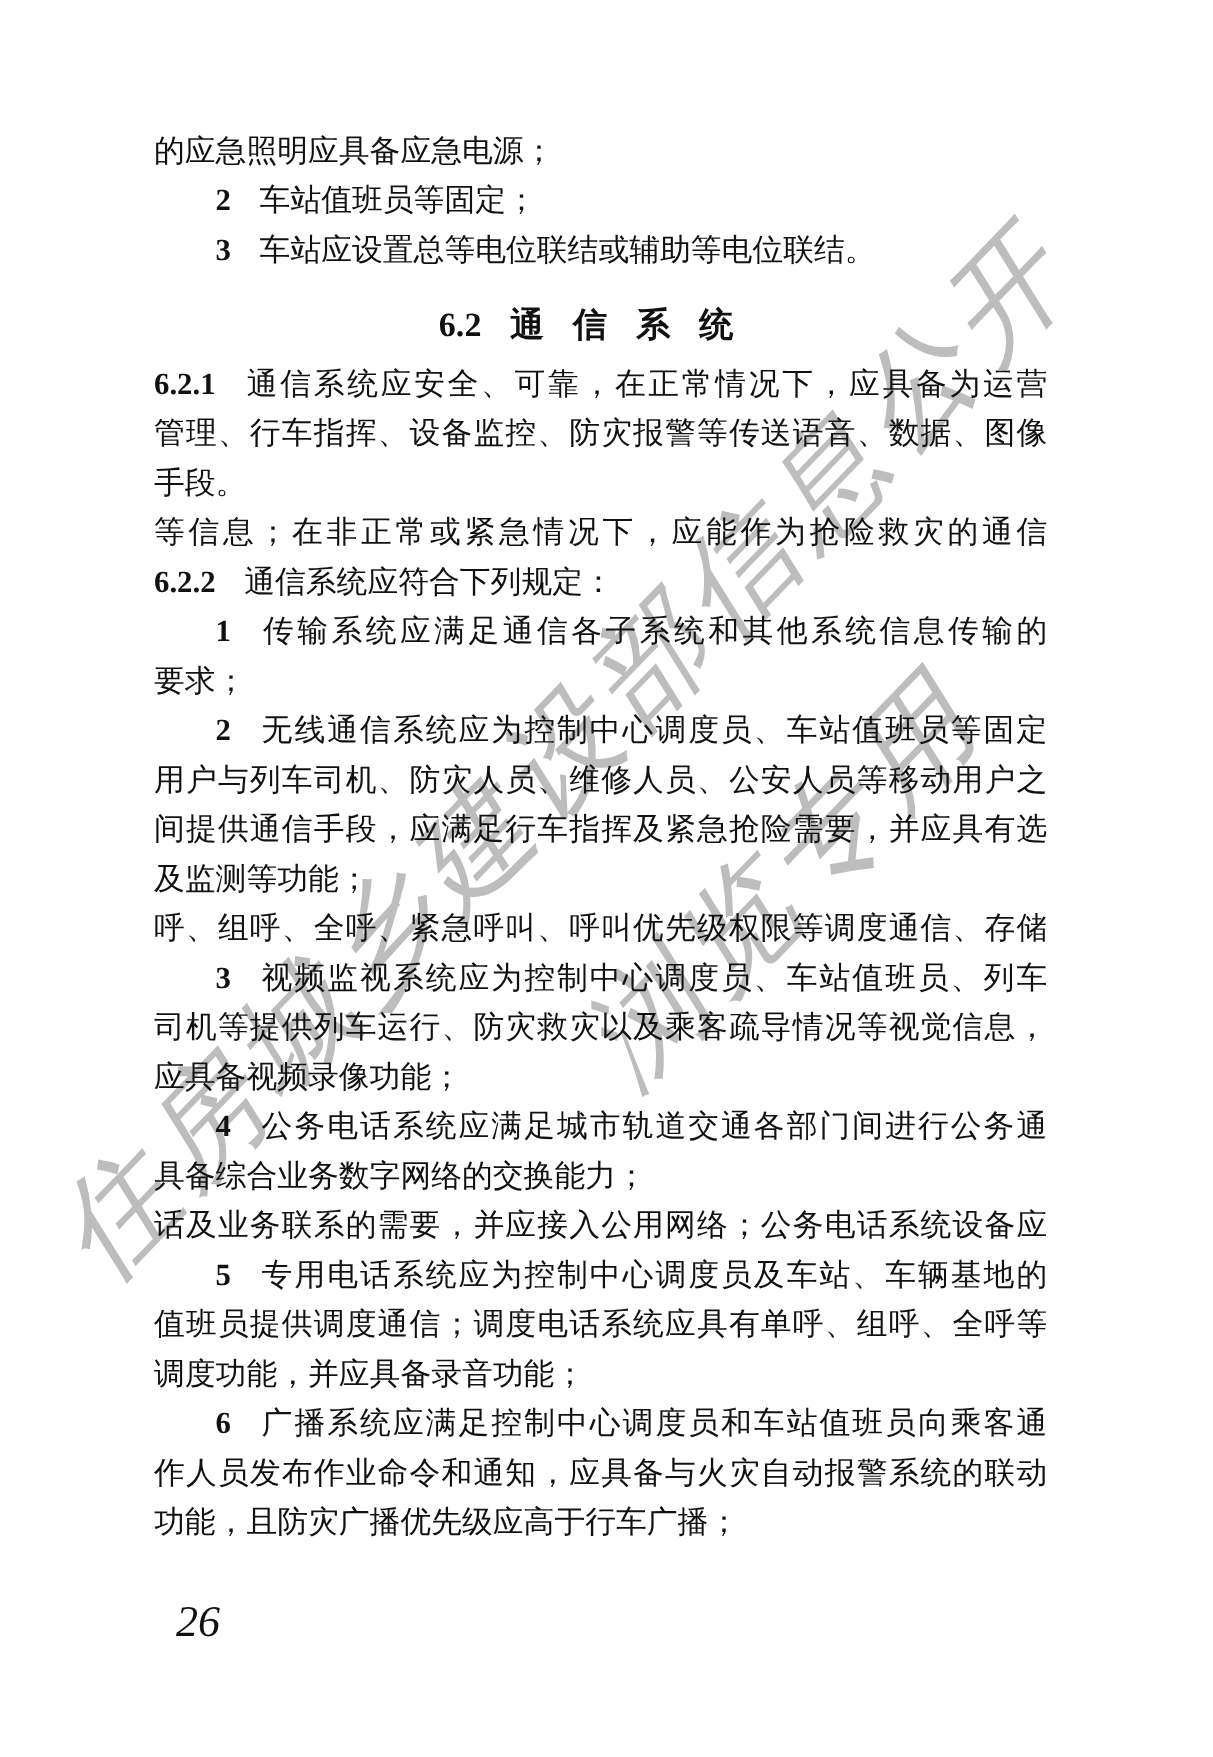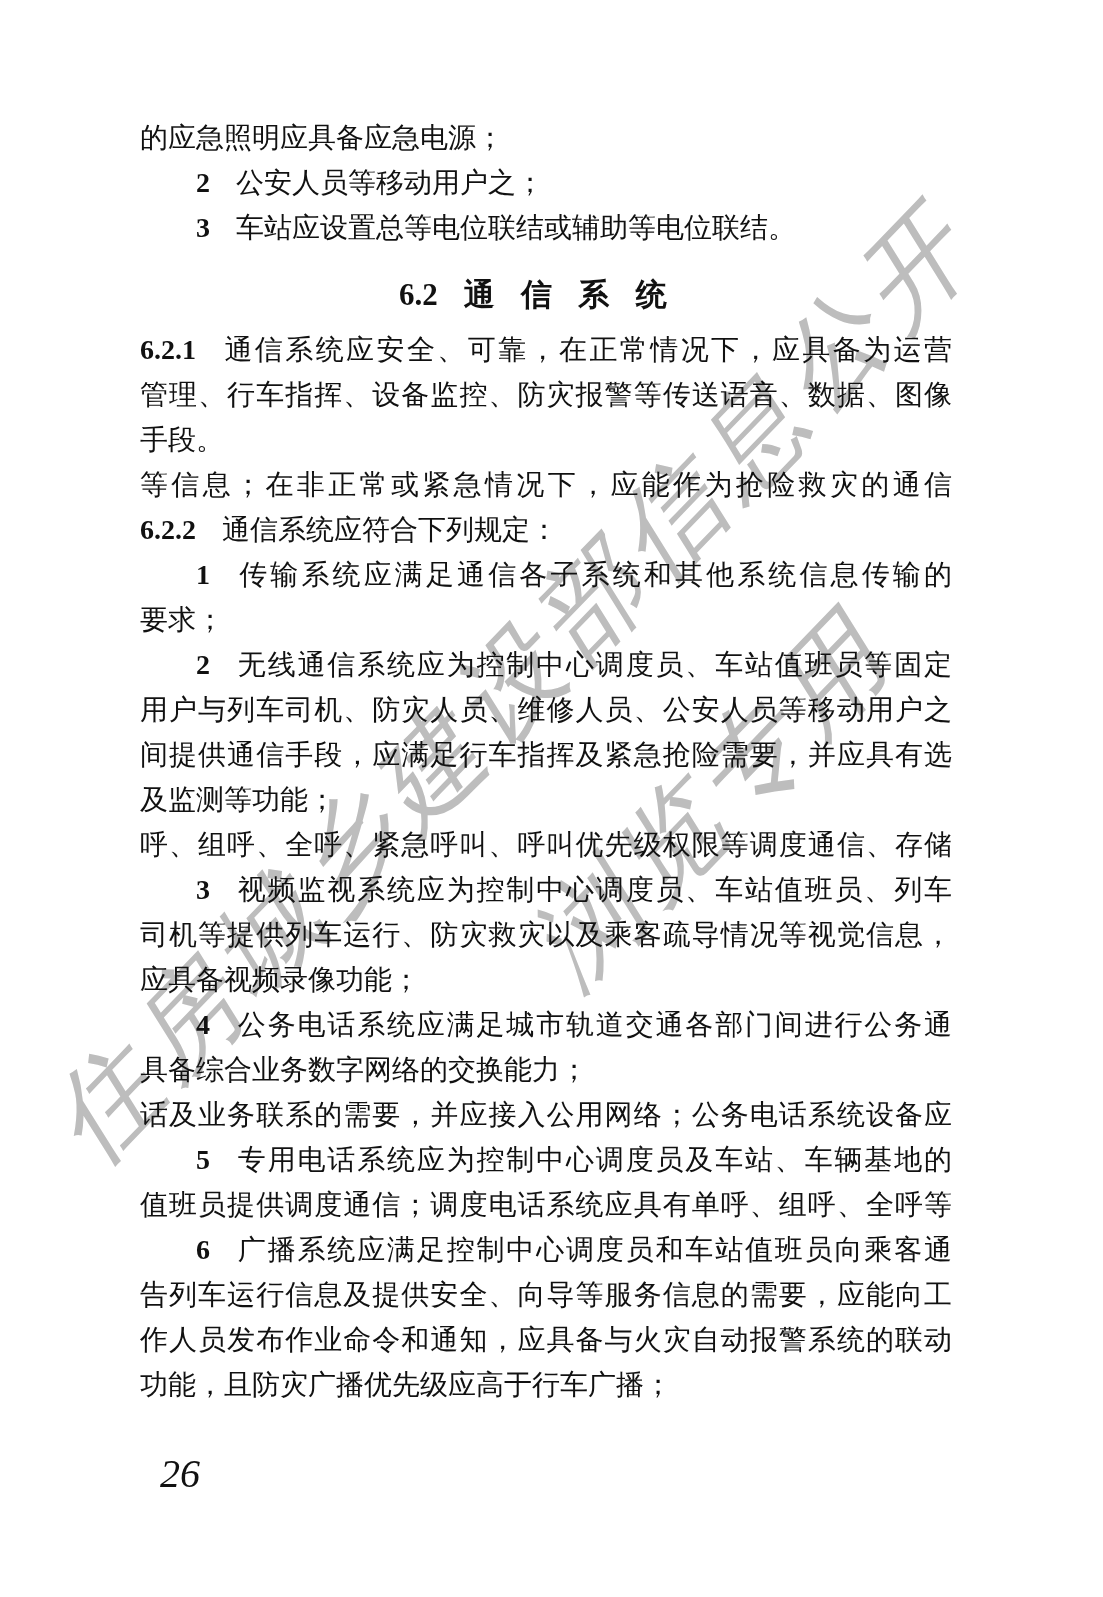--- a/index.html
+++ b/index.html
@@ -81,21 +81,21 @@
 </style>
 </head>
 <body>
 
 <div class="page">
   <div class="watermark wm1" style="color: rgb(189, 189, 189);">住房城乡建设部信息公开</div>
   <div class="watermark wm2" style="color: rgb(189, 189, 189);">浏览专用</div>
 
   <div class="content" id="content">
       <div class="line"><span>的应急照明应具备应急电源；</span></div>
-      <div class="line ind"><span class="num">2</span><span>公安人员等移动用户之；</span></div>
+      <div class="line ind"><span class="num">2</span><span>车站值班员等固定；</span></div>
       <div class="line ind"><span class="num">3</span><span>车站应设置总等电位联结或辅助等电位联结。</span></div>
       <div class="heading"><span class="h-num">6.2</span><span class="h-title">通信系统</span></div>
       <div class="line j"><span class="num">6.2.1</span><span>通信系统应安全、可靠，在正常情况下，应具备为运营</span></div>
       <div class="line j"><span>管理、行车指挥、设备监控、防灾报警等传送语音、数据、图像</span></div>
       <div class="line"><span>手段。</span></div>
       <div class="line j"><span>等信息；在非正常或紧急情况下，应能作为抢险救灾的通信</span></div>
       <div class="line"><span class="num">6.2.2</span><span>通信系统应符合下列规定：</span></div>
       <div class="line j ind"><span class="num">1</span><span>传输系统应满足通信各子系统和其他系统信息传输的</span></div>
       <div class="line"><span>要求；</span></div>
       <div class="line j ind"><span class="num">2</span><span>无线通信系统应为控制中心调度员、车站值班员等固定</span></div>
@@ -104,20 +104,20 @@
       <div class="line"><span>及监测等功能；</span></div>
       <div class="line j"><span>呼、组呼、全呼、紧急呼叫、呼叫优先级权限等调度通信、存储</span></div>
       <div class="line j ind"><span class="num">3</span><span>视频监视系统应为控制中心调度员、车站值班员、列车</span></div>
       <div class="line j"><span>司机等提供列车运行、防灾救灾以及乘客疏导情况等视觉信息，</span></div>
       <div class="line"><span>应具备视频录像功能；</span></div>
       <div class="line j ind"><span class="num">4</span><span>公务电话系统应满足城市轨道交通各部门间进行公务通</span></div>
       <div class="line"><span>具备综合业务数字网络的交换能力；</span></div>
       <div class="line j"><span>话及业务联系的需要，并应接入公用网络；公务电话系统设备应</span></div>
       <div class="line j ind"><span class="num">5</span><span>专用电话系统应为控制中心调度员及车站、车辆基地的</span></div>
       <div class="line j"><span>值班员提供调度通信；调度电话系统应具有单呼、组呼、全呼等</span></div>
+      <div class="line"><span>调度功能，并应具备录音功能；</span></div>
       <div class="line j ind"><span class="num">6</span><span>广播系统应满足控制中心调度员和车站值班员向乘客通</span></div>
-      <div class="line j"><span>告列车运行信息及提供安全、向导等服务信息的需要，应能向工</span></div>
       <div class="line j"><span>作人员发布作业命令和通知，应具备与火灾自动报警系统的联动</span></div>
       <div class="line"><span>功能，且防灾广播优先级应高于行车广播；</span></div>
     </div>
 
   <div class="pageno">26</div>
 </div>
 
 </body></html>

